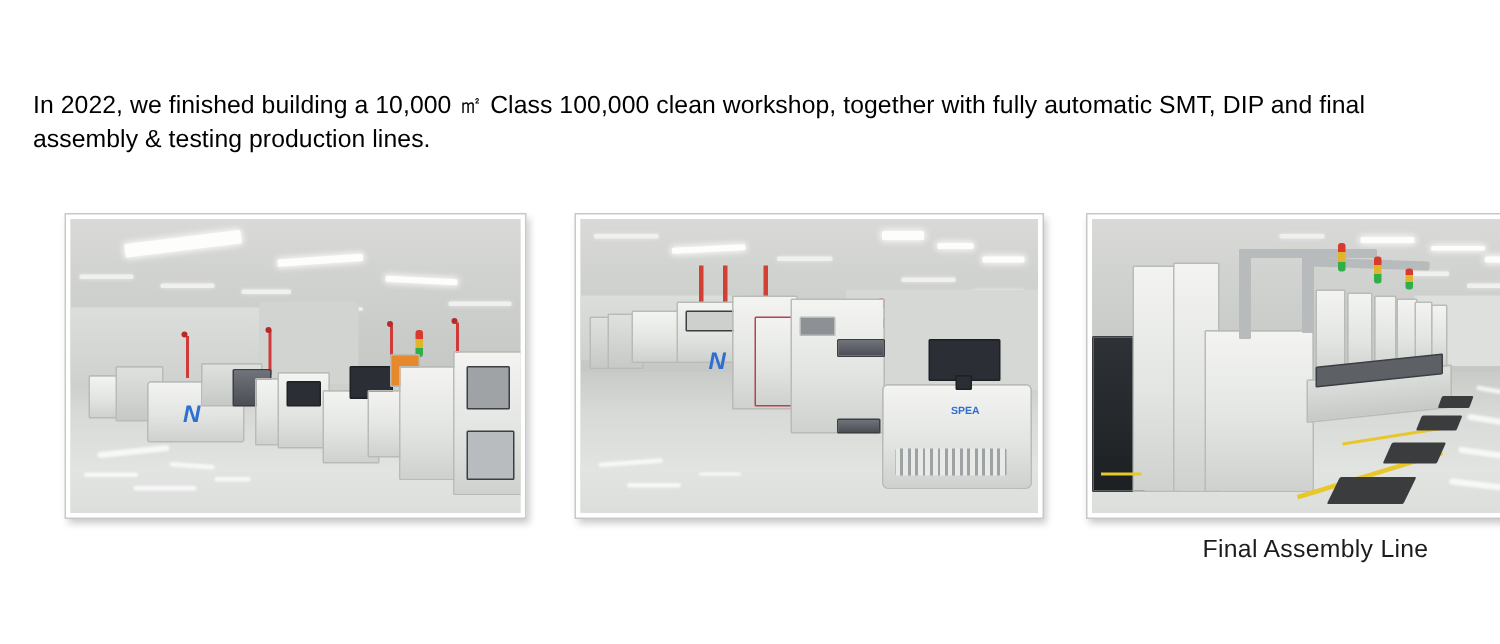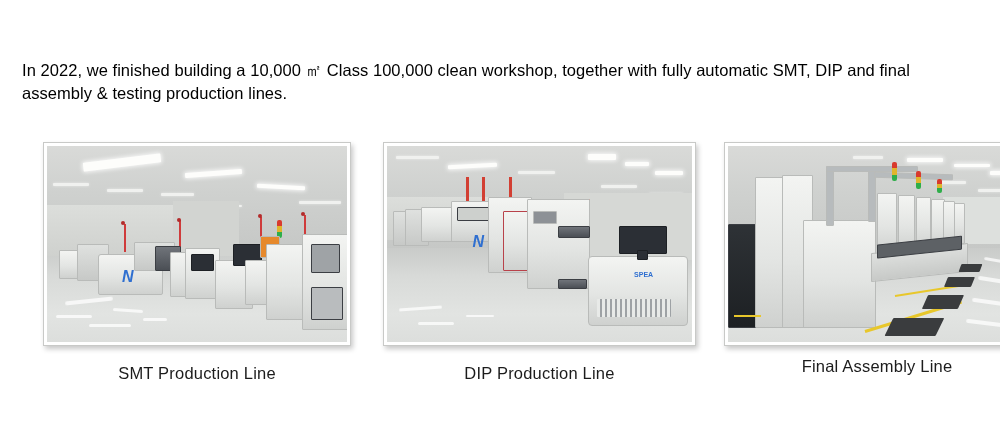--- a/index.html
+++ b/index.html
@@ -215,21 +215,20 @@
 
         <div class="accent-logo" style="left:25%;top:63%;font-size:16px;">N</div>
 
         <div class="refl" style="left:6%;top:78%;width:16%;height:2%;transform:rotate(-6deg);"></div>
         <div class="refl" style="left:3%;top:86%;width:12%;height:1.6%;"></div>
         <div class="refl" style="left:22%;top:83%;width:10%;height:1.4%;transform:rotate(4deg);"></div>
         <div class="refl" style="left:14%;top:91%;width:14%;height:1.5%;"></div>
         <div class="refl" style="left:32%;top:88%;width:8%;height:1.2%;"></div>
       </div>
     </div>
-    <figcaption class="caption caption-1">SMT Production Line</figcaption>
   </figure>
 
   <figure class="fig fig-2">
     <div class="photo-frame">
       <div class="photo" aria-label="Cleanroom photo of a DIP wave-soldering production line with red signal poles, a white conveyor tunnel and an SPEA test machine with monitor">
 
         <div class="ceiling"></div>
         <div class="floor"></div>
 
         <div class="lamp dim" style="left:3%;top:5%;width:14%;height:1.8%;"></div>
@@ -267,21 +266,20 @@
         <div class="monitor" style="left:76%;top:41%;width:15%;height:13%;"></div>
         <div class="monitor" style="left:82%;top:53%;width:3%;height:4%;"></div>
         <div class="accent-logo" style="left:81%;top:64%;font-size:7px;font-style:normal;color:#2f6fd0;">SPEA</div>
         <div class="machine dark" style="left:69%;top:78%;width:24%;height:9%;background:repeating-linear-gradient(90deg,#e8eae8 0 3px,#9ea2a5 3px 5px);border:none;"></div>
 
         <div class="refl" style="left:4%;top:82%;width:14%;height:1.6%;transform:rotate(-4deg);"></div>
         <div class="refl" style="left:10%;top:90%;width:12%;height:1.4%;"></div>
         <div class="refl" style="left:26%;top:86%;width:9%;height:1.2%;"></div>
       </div>
     </div>
-    <figcaption class="caption caption-2">DIP Production Line</figcaption>
   </figure>
 
   <figure class="fig fig-3">
     <div class="photo-frame">
       <div class="photo" aria-label="Cleanroom photo of a final assembly and testing line: aluminium-framed conveyor with workstations, green/red tower lights, yellow floor markings and anti-fatigue mats">
 
         <div class="ceiling"></div>
         <div class="floor"></div>
 
         <div class="lamp" style="left:60%;top:6%;width:12%;height:2%;"></div>

